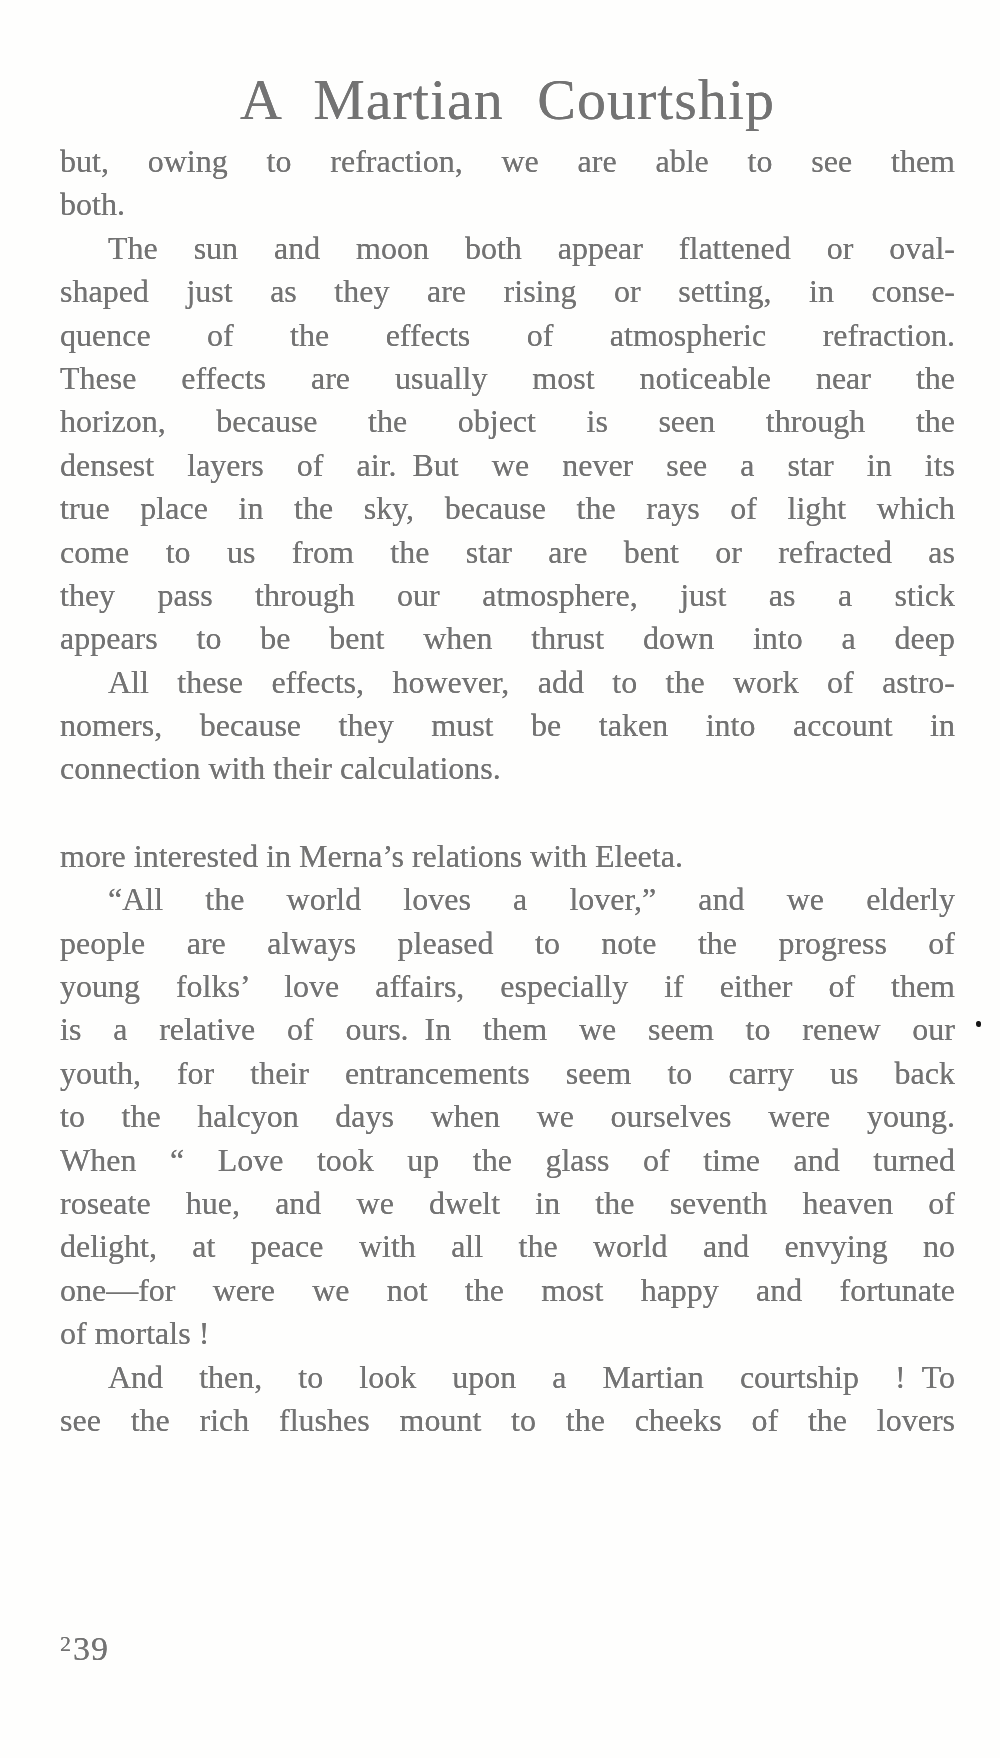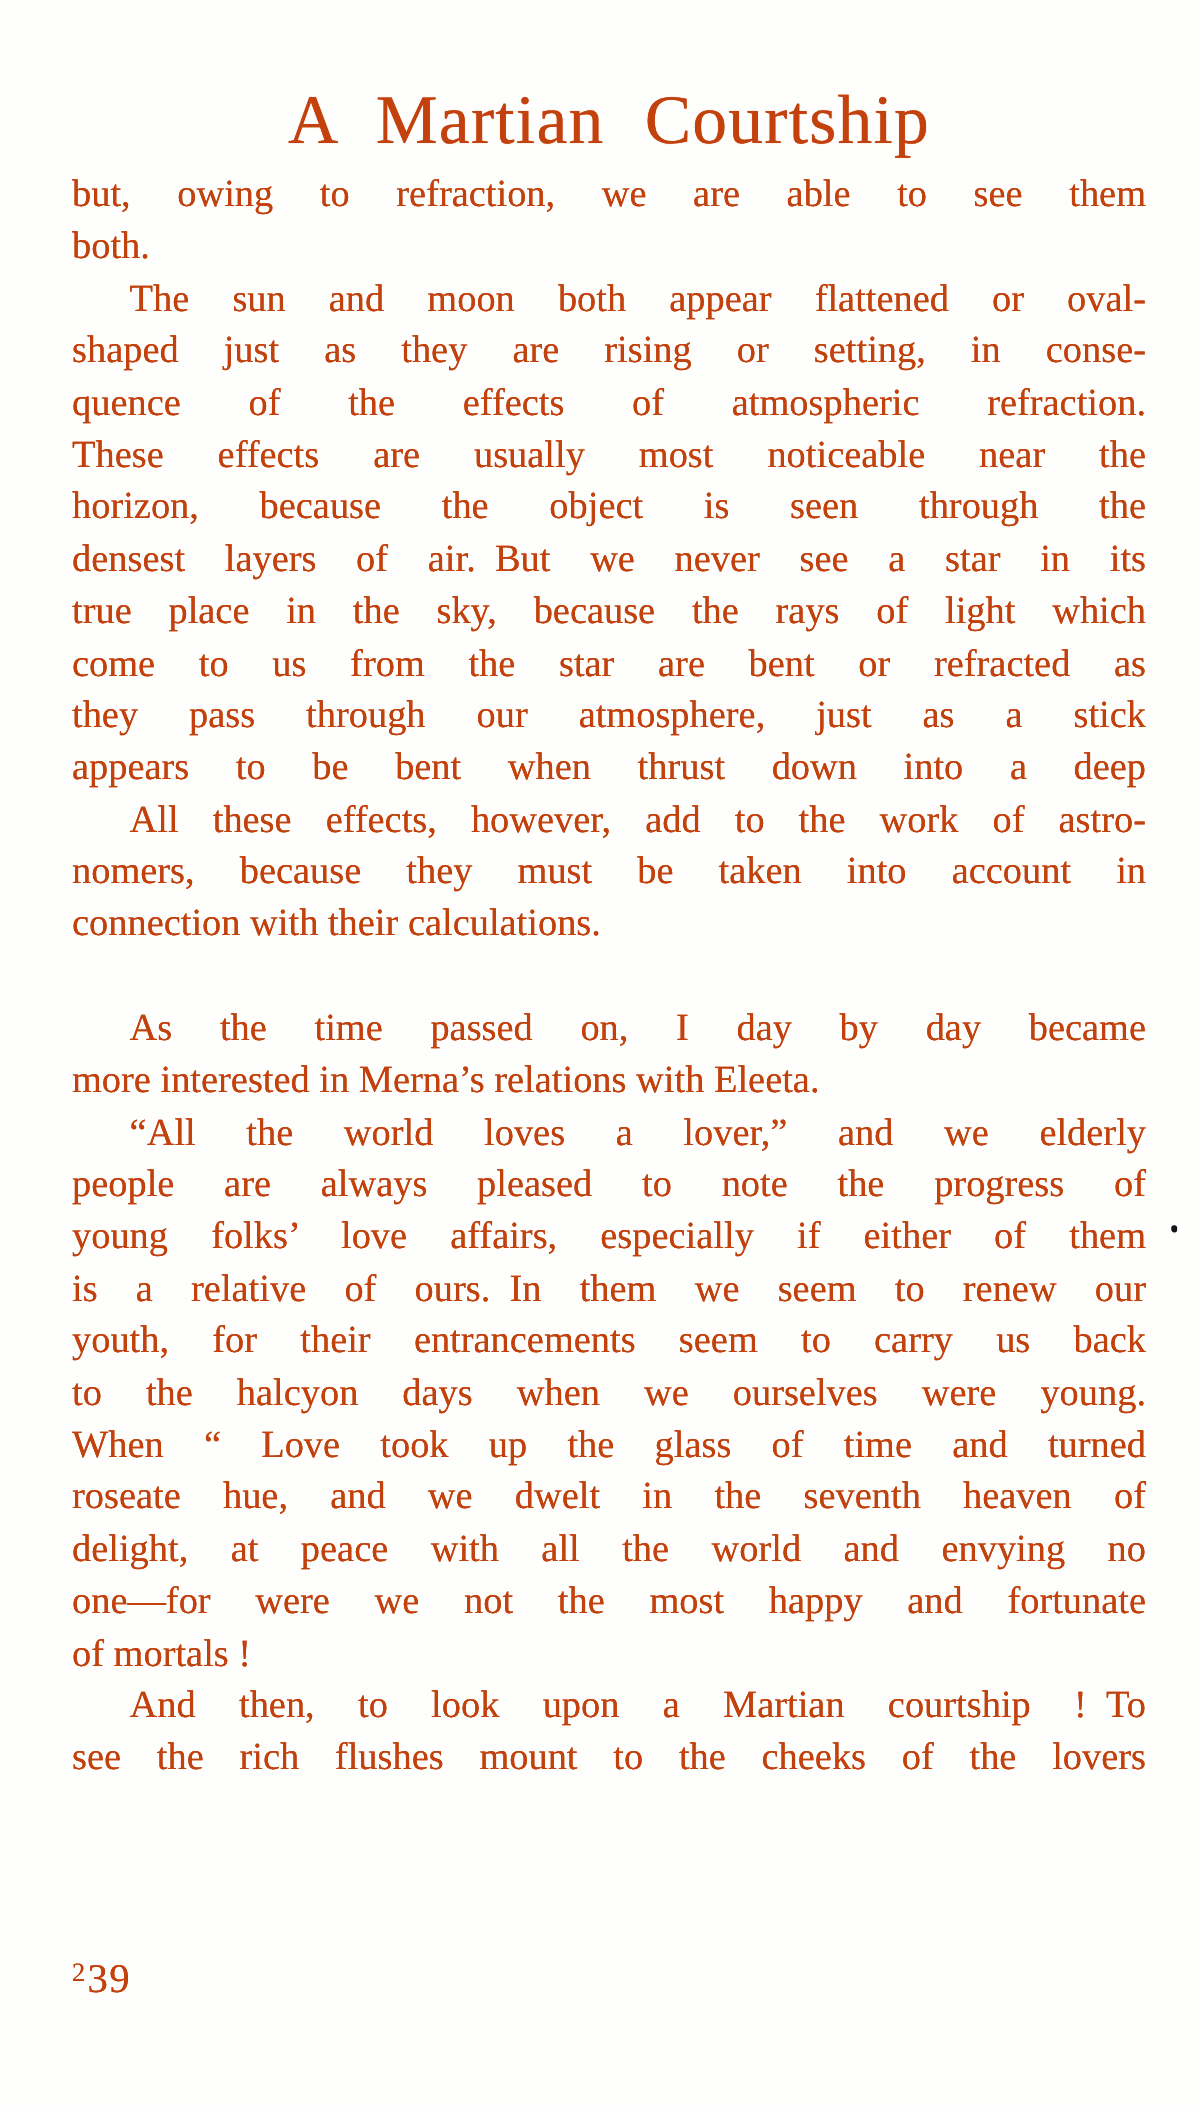--- a/index.html
+++ b/index.html
@@ -7,21 +7,21 @@
     padding: 0;
     background: #ffffff;
   }
   .page {
     position: relative;
     width: 1000px;
     height: 1758px;
     background: #fefefd;
     overflow: hidden;
     font-family: "Liberation Serif", "DejaVu Serif", serif;
-    color: #c2410c;
+    color: #737373;
   }
   .title {
     position: absolute;
     top: 64px;
     left: 60px;
     width: 895px;
     text-align: center;
     font-size: 58px;
     line-height: 72px;
     letter-spacing: 1px;
@@ -97,21 +97,20 @@
       <div class="line">horizon, because the object is seen through the</div>
       <div class="line">densest layers of air. But we never see a star in its</div>
       <div class="line">true place in the sky, because the rays of light which</div>
       <div class="line">come to us from the star are bent or refracted as</div>
       <div class="line">they pass through our atmosphere, just as a stick</div>
       <div class="line">appears to be bent when thrust down into a deep</div>
       <div class="line indent">All these effects, however, add to the work of astro-</div>
       <div class="line">nomers, because they must be taken into account in</div>
       <div class="line left">connection with their calculations.</div>
       <div class="section-gap"></div>
-      <div class="line indent">As the time passed on, I day by day became</div>
       <div class="line left">more interested in Merna’s relations with Eleeta.</div>
       <div class="line indent">“All the world loves a lover,” and we elderly</div>
       <div class="line">people are always pleased to note the progress of</div>
       <div class="line">young folks’ love affairs, especially if either of them</div>
       <div class="line">is a relative of ours. In them we seem to renew our</div>
       <div class="line">youth, for their entrancements seem to carry us back</div>
       <div class="line">to the halcyon days when we ourselves were young.</div>
       <div class="line">When “ Love took up the glass of time and turned</div>
       <div class="line">roseate hue, and we dwelt in the seventh heaven of</div>
       <div class="line">delight, at peace with all the world and envying no</div>

